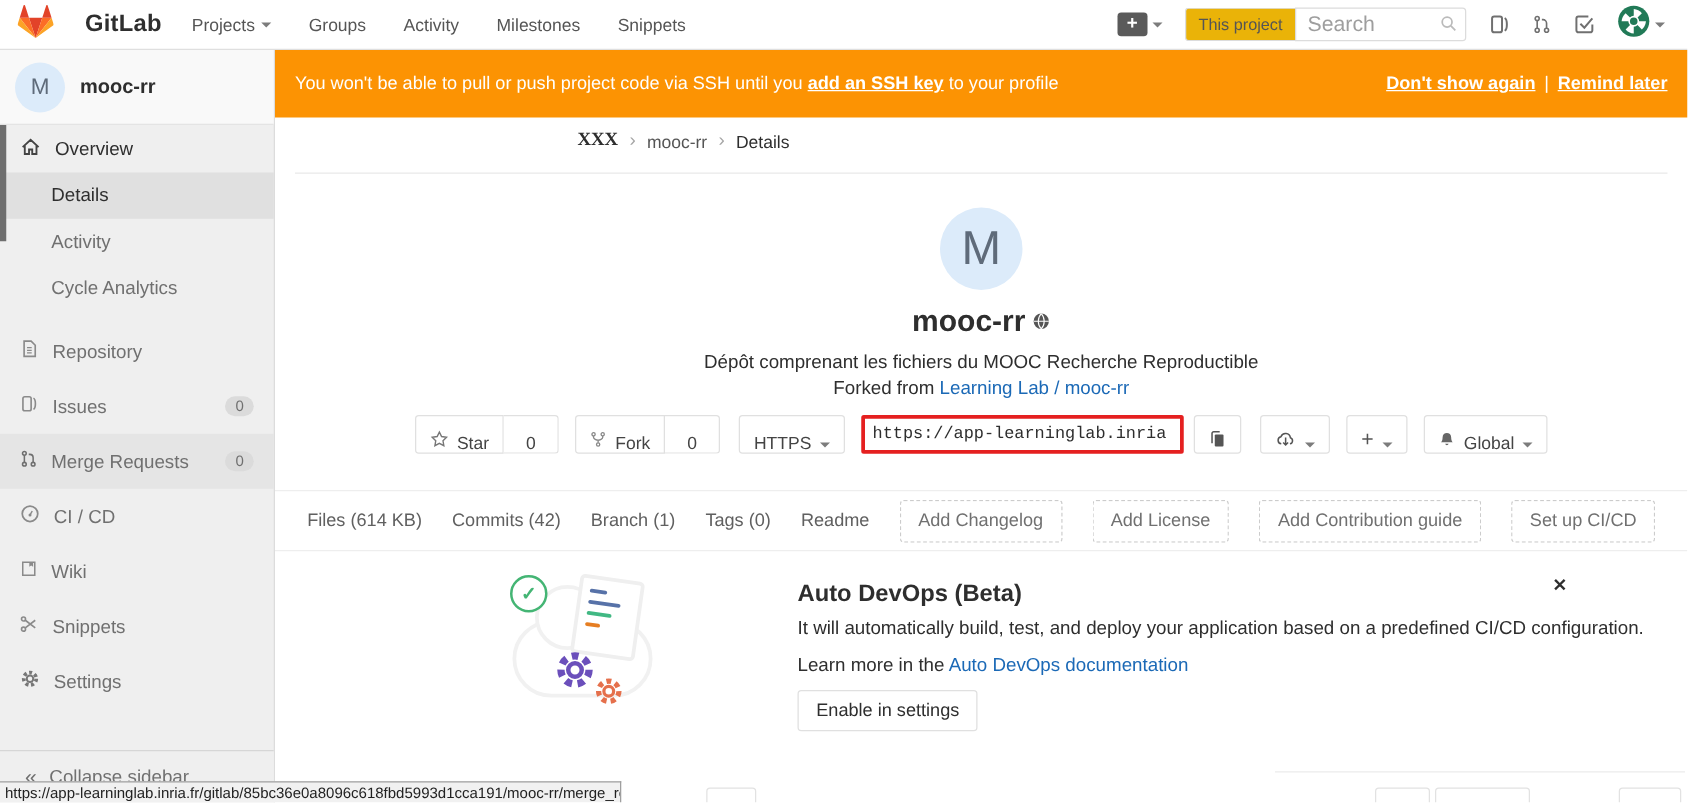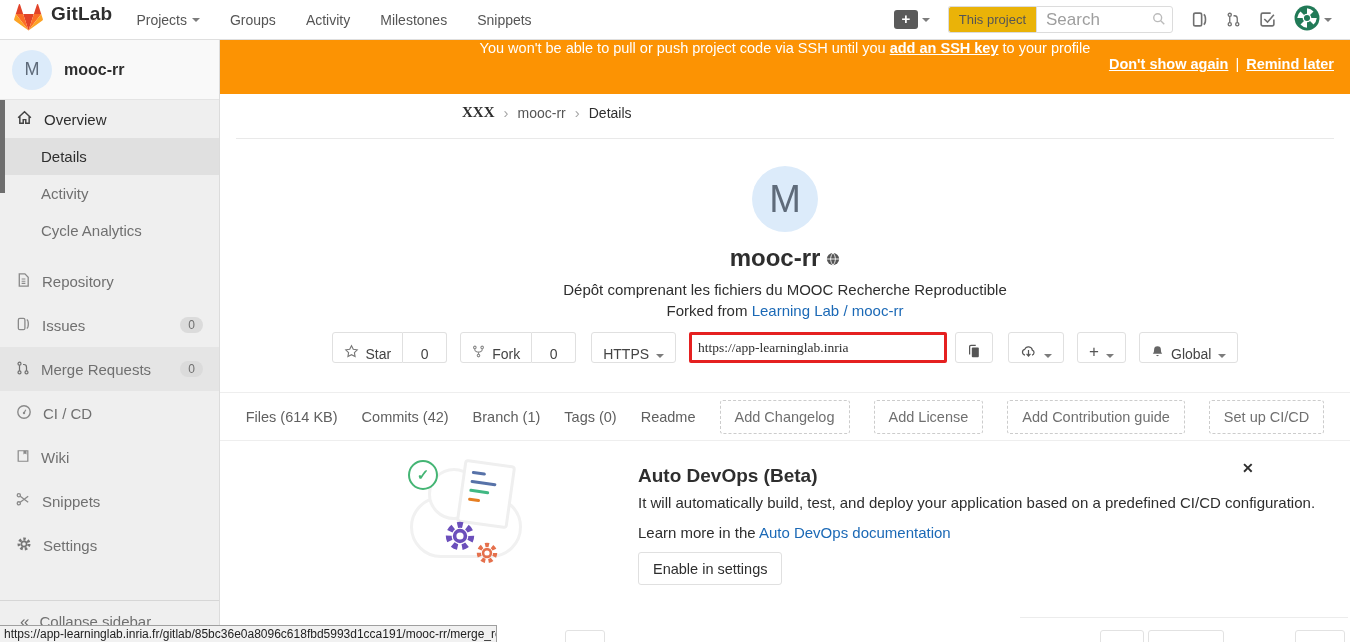--- a/index.html
+++ b/index.html
@@ -3,21 +3,21 @@
 <meta charset="utf-8">
 <style>
   * { margin:0; padding:0; box-sizing:border-box; }
   html,body { width:1350px; height:642px; overflow:hidden; background:#fff;
               font-family:"Liberation Sans", sans-serif; }
   .app { position:relative; width:1350px; height:642px; }
 
   
   .navbar { position:absolute; left:0; top:0; width:1350px; height:40px;
             background:#fff; border-bottom:1px solid #dfdfdf; display:flex; align-items:center; z-index:30; }
-  .brand { display:flex; align-items:flex-start; gap:8px; margin-left:14px; cursor:pointer; }
+  .brand { display:flex; align-items:center; gap:25px; margin-left:14px; cursor:pointer; }
   .brand-name { font-size:19px; font-weight:600; color:#2e2e2e; letter-spacing:.2px; }
   .nav-links { display:flex; align-items:center; gap:30px; margin-left:24px; }
   .nav-item { font-size:14px; color:#555; cursor:pointer; display:flex; align-items:center; gap:5px; }
   .caret { width:0; height:0; border:4px solid transparent; border-top-color:#7c7c7c; margin-top:4px; }
   .nav-right { margin-left:auto; display:flex; align-items:center; gap:18px; margin-right:18px; }
   .plus-box { display:flex; align-items:center; gap:4px; cursor:pointer; }
   .plus-btn { width:24px; height:19px; background:#5a5a5a; border-radius:3px; color:#fff;
               font-size:15px; line-height:17px; text-align:center; font-weight:bold; }
   .search-wrap { display:flex; align-items:stretch; height:27px; }
   .scope { background:#eab308; border:1px solid #dcdcdc; border-right:none; border-radius:3px 0 0 3px;
@@ -26,21 +26,21 @@
   .search-box input { width:137px; height:27px; border:1px solid #dcdcdc; border-radius:0 3px 3px 0;
            font-size:17px; color:#333; padding:0 24px 0 9px; outline:none;
            font-family:"Liberation Sans", sans-serif; }
   .search-box input::placeholder { color:#9e9e9e; }
   .search-icon { position:absolute; right:7px; top:6px; }
   .icon-btn { cursor:pointer; display:flex; align-items:center; }
   .avatar-wrap { display:flex; align-items:center; gap:4px; cursor:pointer; }
 
   
   .ssh-banner { position:absolute; left:220px; top:40px; width:1130px; height:54px; background:#fc9303;
-                color:#fff; display:flex; align-items:center; font-size:14.5px; padding:0 16px; z-index:20;flex-direction:column; }
+                color:#fff; display:flex; align-items:center; font-size:14.5px; padding:0 16px; z-index:20; }
   .ssh-banner a { color:#fff; font-weight:bold; text-decoration:underline; cursor:pointer; }
   .banner-right { margin-left:auto; display:flex; gap:7px; align-items:center; white-space:nowrap; }
 
   
   .sidebar { position:absolute; left:0; top:40px; width:220px; height:602px; background:#efefef;
              border-right:1px solid #dcdcdc; z-index:10; }
   .ctx-header { height:60px; background:#f9f9f9; display:flex; align-items:center; gap:12px;
                 padding-left:12px; border-bottom:1px solid #e4e4e4; }
   .ctx-avatar { width:40px; height:40px; border-radius:50%; background:#dcebfa; color:#5f6b7a;
                 font-size:18px; display:flex; align-items:center; justify-content:center; }
@@ -84,21 +84,21 @@
 
   .actions-row { position:absolute; left:0; top:238px; width:100%; display:flex; justify-content:center;
                  align-items:center; gap:13px; }
   .btn-group { display:flex; }
   .btn { height:31px; background:#fff; border:1px solid #e0e0e0; border-radius:3px; display:flex;
          align-items:flex-end; gap:7px; padding:0 11px; font-size:14px; color:#444; cursor:pointer; }
   .btn-group .btn:first-child { border-radius:3px 0 0 3px; }
   .btn-group .btn:last-child { border-radius:0 3px 3px 0; border-left:none; min-width:44px; justify-content:center; }
   .count { font-weight:500; color:#444; }
   .clone-input { width:258px; height:31px; border:3px solid #e52020; border-radius:2px;
-                 font-family:Liberation Serif, serif; font-size:13.5px; color:#2e2e2e;
+                 font-family:Liberation Mono, monospace; font-size:13.5px; color:#2e2e2e;
                  padding:0 6px; outline:none; }
   .sq-btn { min-width:38px; justify-content:center; }
 
   .overview-divider-top { position:absolute; left:0; right:0; top:298px; border-bottom:1px solid #eeeeee; }
   .overview-bar { position:absolute; left:0; top:299px; width:100%; height:47px; display:flex;
                   justify-content:center; align-items:center; gap:24px; }
   .stat-tab { font-size:14.5px; color:#606060; cursor:pointer; white-space:nowrap; }
   .dashed-btn { border:1px dashed #cccccc; border-radius:3px; padding:8px 14px; font-size:14.5px;
                 color:#707070; cursor:pointer; white-space:nowrap; }
   .overview-divider-bot { position:absolute; left:0; right:0; top:346px; border-bottom:1px solid #eeeeee; }

